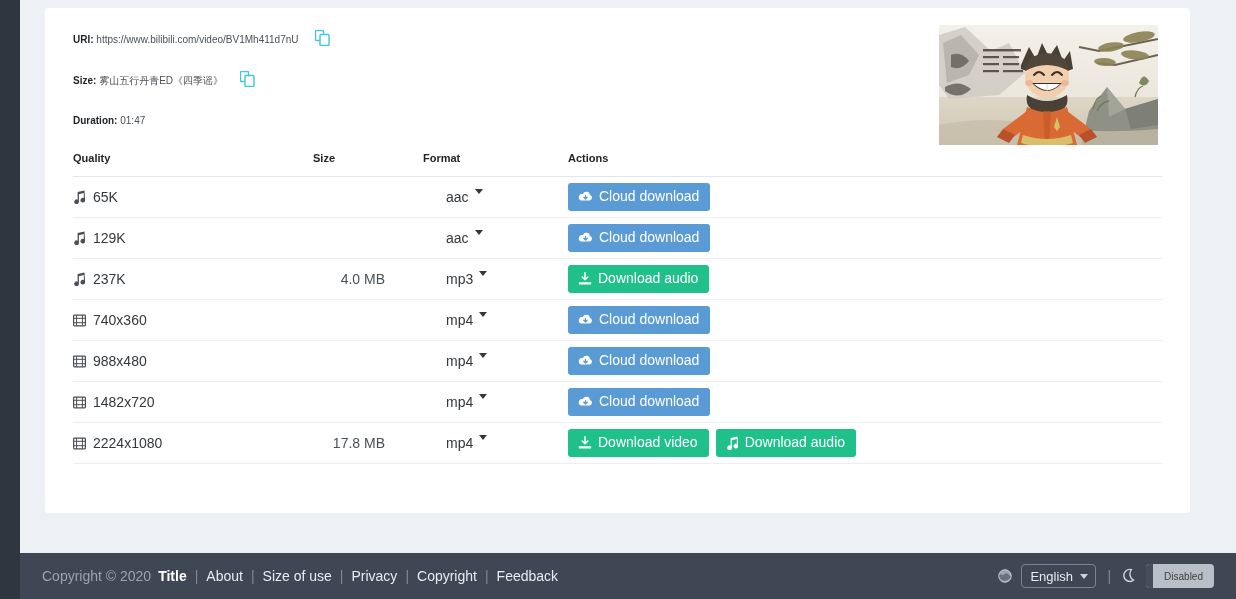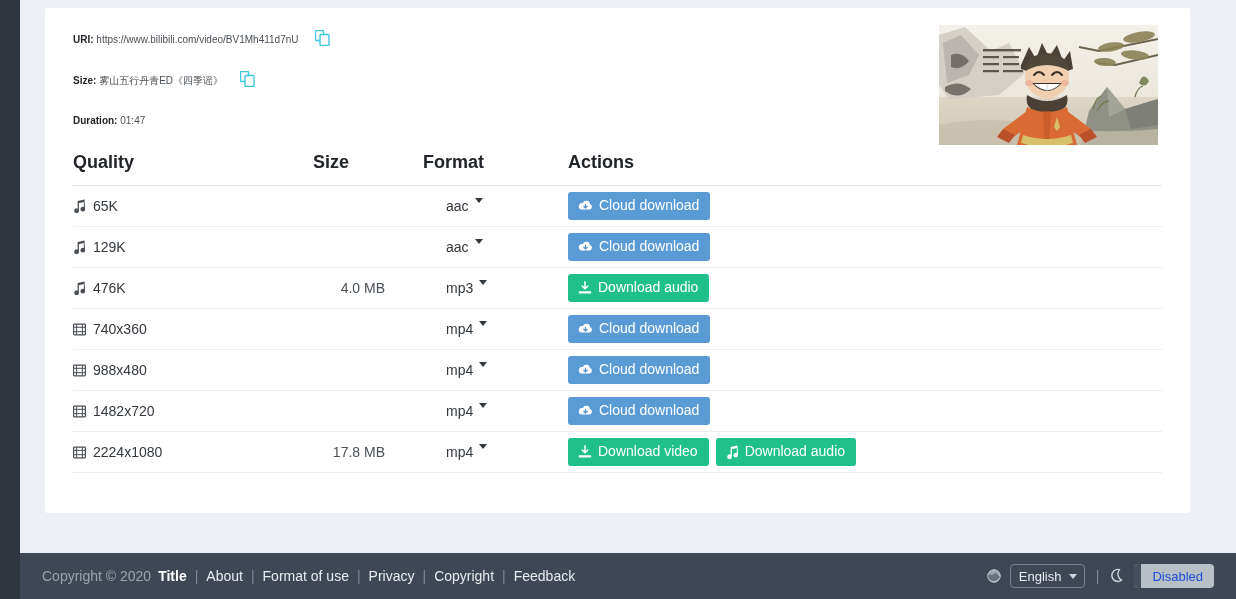--- a/index.html
+++ b/index.html
@@ -77,21 +77,21 @@
   .thumb svg { display: block; }
 
   
   table.dl {
     width: 1089px;
     border-collapse: collapse;
     margin-top: 6px;
   }
   table.dl th {
     text-align: left;
-    font-size: 18px;
+    font-size: 11px;
     font-weight: bold;
     color: #212529;
     padding: 0 0 12px 0;
     border-bottom: 1px solid #e3e6ea;
   }
   table.dl td {
     padding: 0;
     height: 41px;
     vertical-align: middle;
     border-bottom: 1px solid #eceef1;
@@ -211,22 +211,22 @@
     padding-left: 0;
   }
   .toggle-knob {
     width: 7px;
     height: 24px;
     background: #454e5a;
     border-radius: 3px 0 0 3px;
     flex: 0 0 auto;
   }
   .toggle-label {
-    font-size: 13px;
-    color: #1d4ed8;
+    font-size: 10px;
+    color: #404040;
     padding: 0 11px 0 11px;
   }
 </style>
 </head>
 <body>
 
 <div id="page">
   <div class="page-bg"></div>
 
   <div class="card">
@@ -402,21 +402,21 @@
                   </span>
                   <span>Cloud download</span>
                 </button></td>
             </tr>
             <tr>
               <td class="col-quality">
                 <span class="q-cell">
                   <span class="q-icon" style="color:#4a4f55"><svg width="13" height="14" viewBox="0 0 13 14">
                       <path d="M11.5 0.4 L4.6 2.1 v7.6 a2.3 2.3 0 1 0 1.3 2.0 V4.3 l4.9 -1.2 v5.0 a2.3 2.3 0 1 0 1.3 2.0 Z" fill="currentColor"></path>
                     </svg></span>
-                  <span>476K</span>
+                  <span>237K</span>
                 </span>
               </td>
               <td class="col-size"><span class="size-val">4.0 MB</span></td>
               <td class="col-format"><span class="fmt">
                   <span>mp3</span>
                   <span class="caret"></span>
                 </span></td>
               <td class="col-actions"><button class="btn btn-green">
                   <span>
                     <svg width="14" height="14" viewBox="0 0 14 14">
@@ -537,21 +537,21 @@
           </tbody>
       </table>
 
     </div>
   </div>
 
   <div class="footer">
     <div class="footer-left">
       <span class="copyright">Copyright © 2020</span>
       <span class="brand">Title</span>
-      <span id="footer-link-list"><span class="sep">|</span><span class="flink">About</span><span class="sep">|</span><span class="flink">Format of use</span><span class="sep">|</span><span class="flink">Privacy</span><span class="sep">|</span><span class="flink">Copyright</span><span class="sep">|</span><span class="flink">Feedback</span></span>
+      <span id="footer-link-list"><span class="sep">|</span><span class="flink">About</span><span class="sep">|</span><span class="flink">Size of use</span><span class="sep">|</span><span class="flink">Privacy</span><span class="sep">|</span><span class="flink">Copyright</span><span class="sep">|</span><span class="flink">Feedback</span></span>
     </div>
 
     <div class="footer-right">
       <span class="globe-icon">
         <svg width="14" height="14" viewBox="0 0 14 14">
           <circle cx="7" cy="7" r="6.2" fill="#9aa3ae" stroke="#cfd5dc" stroke-width="1"></circle>
           <path d="M2 5 q3 2 5 0 t4 1 l2 2 q-3 4 -7 4 q-4 -1 -5 -5 z" fill="#3e4753" opacity="0.55"></path>
         </svg>
       </span>
 

